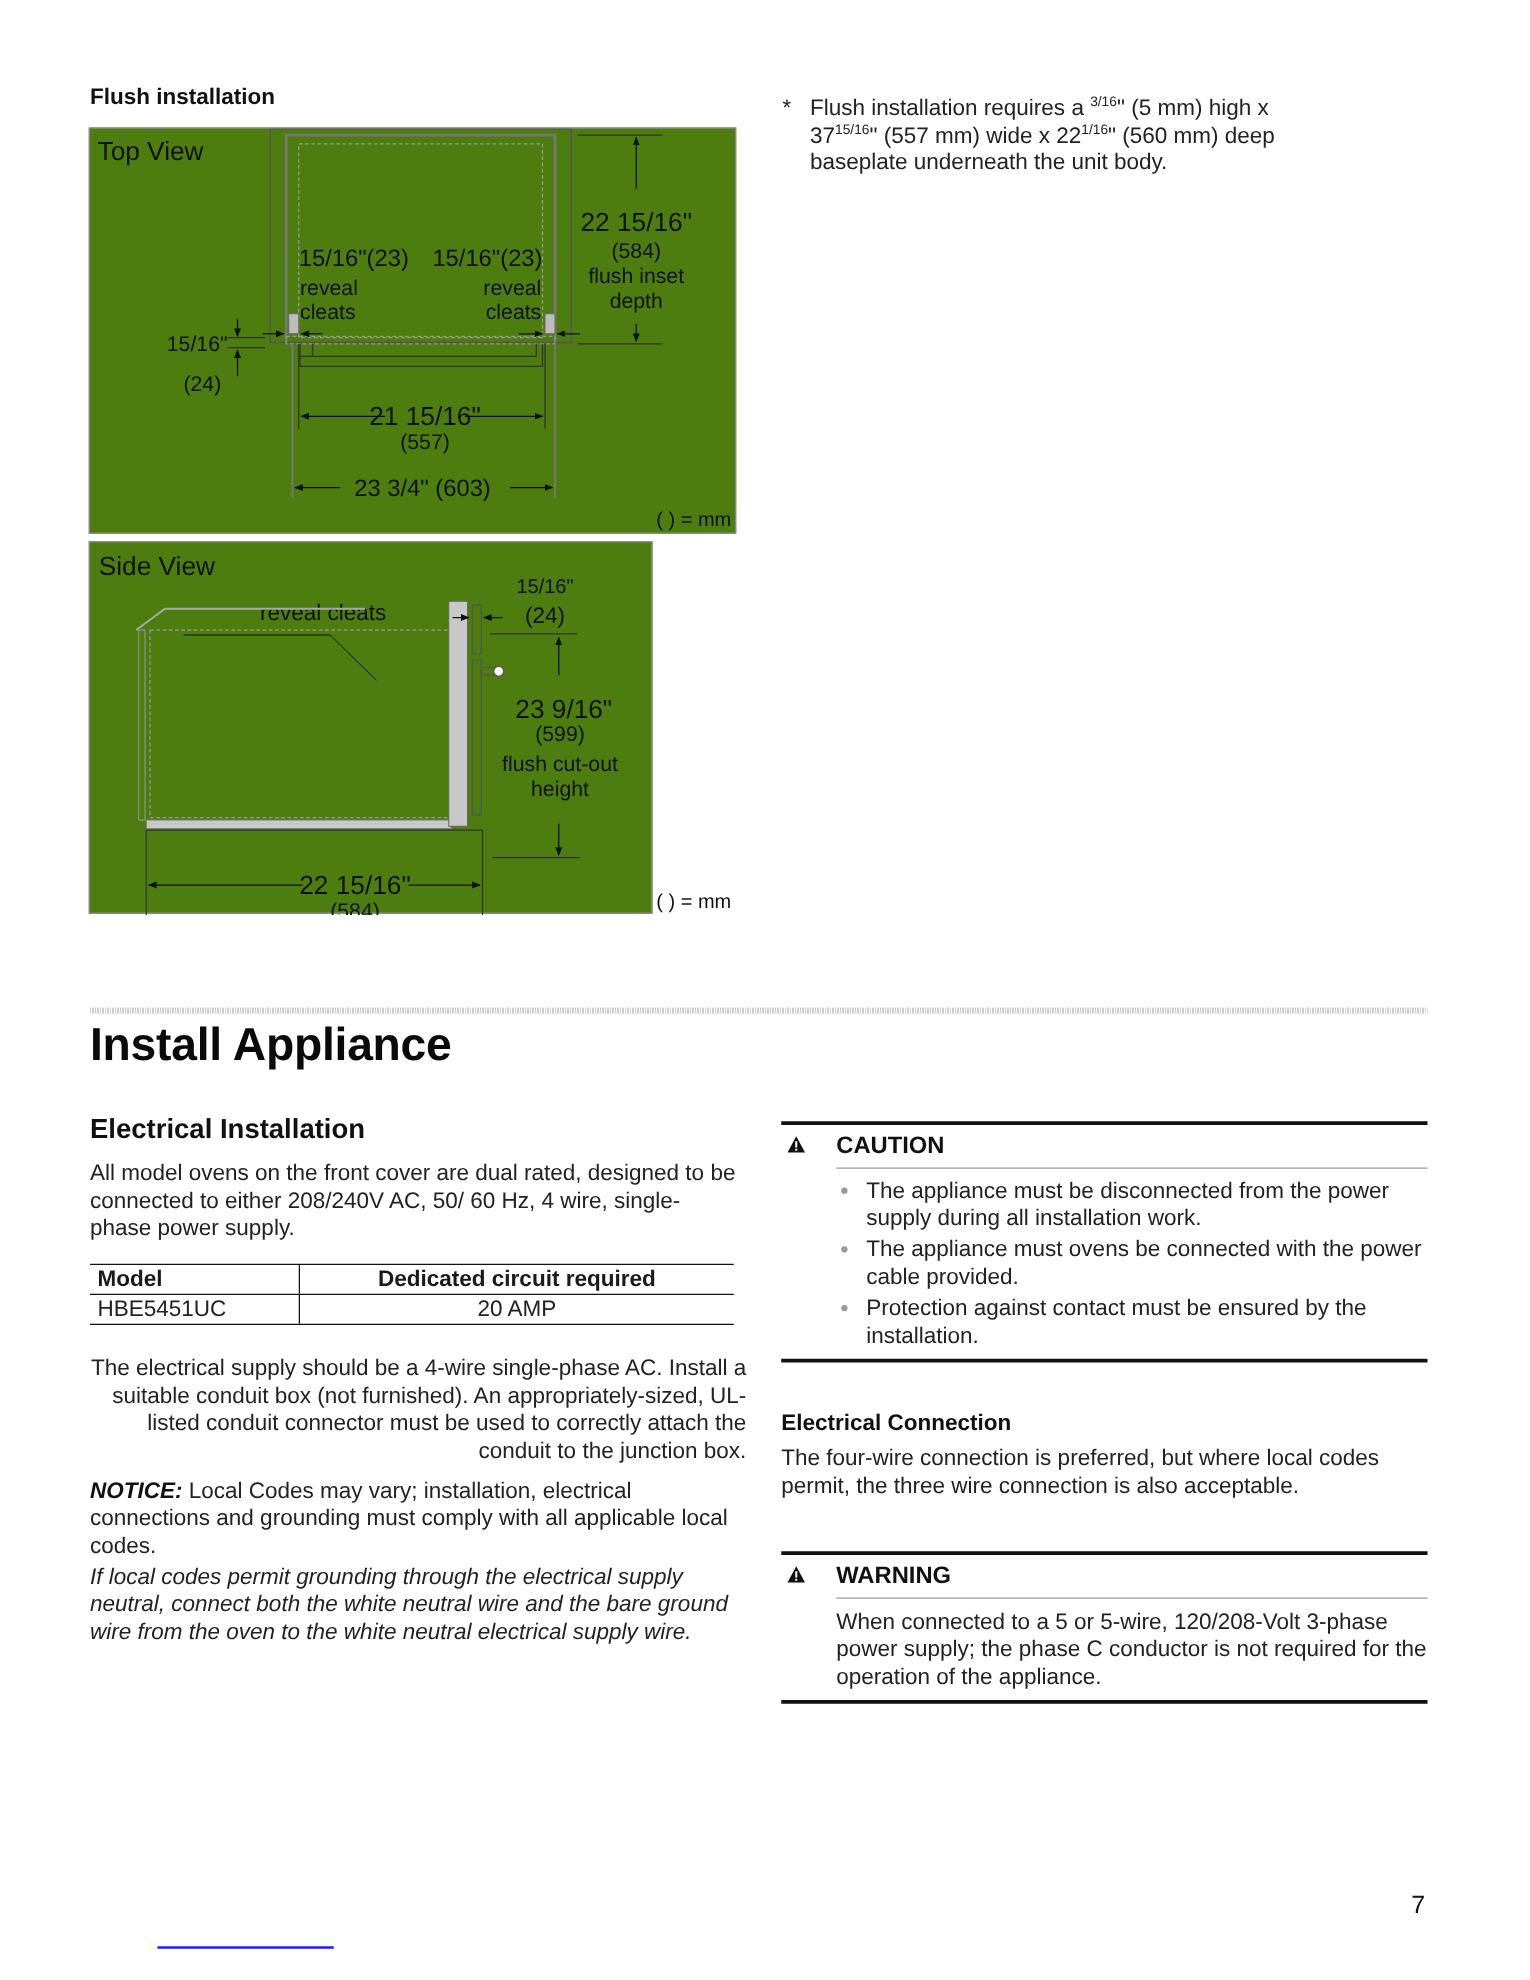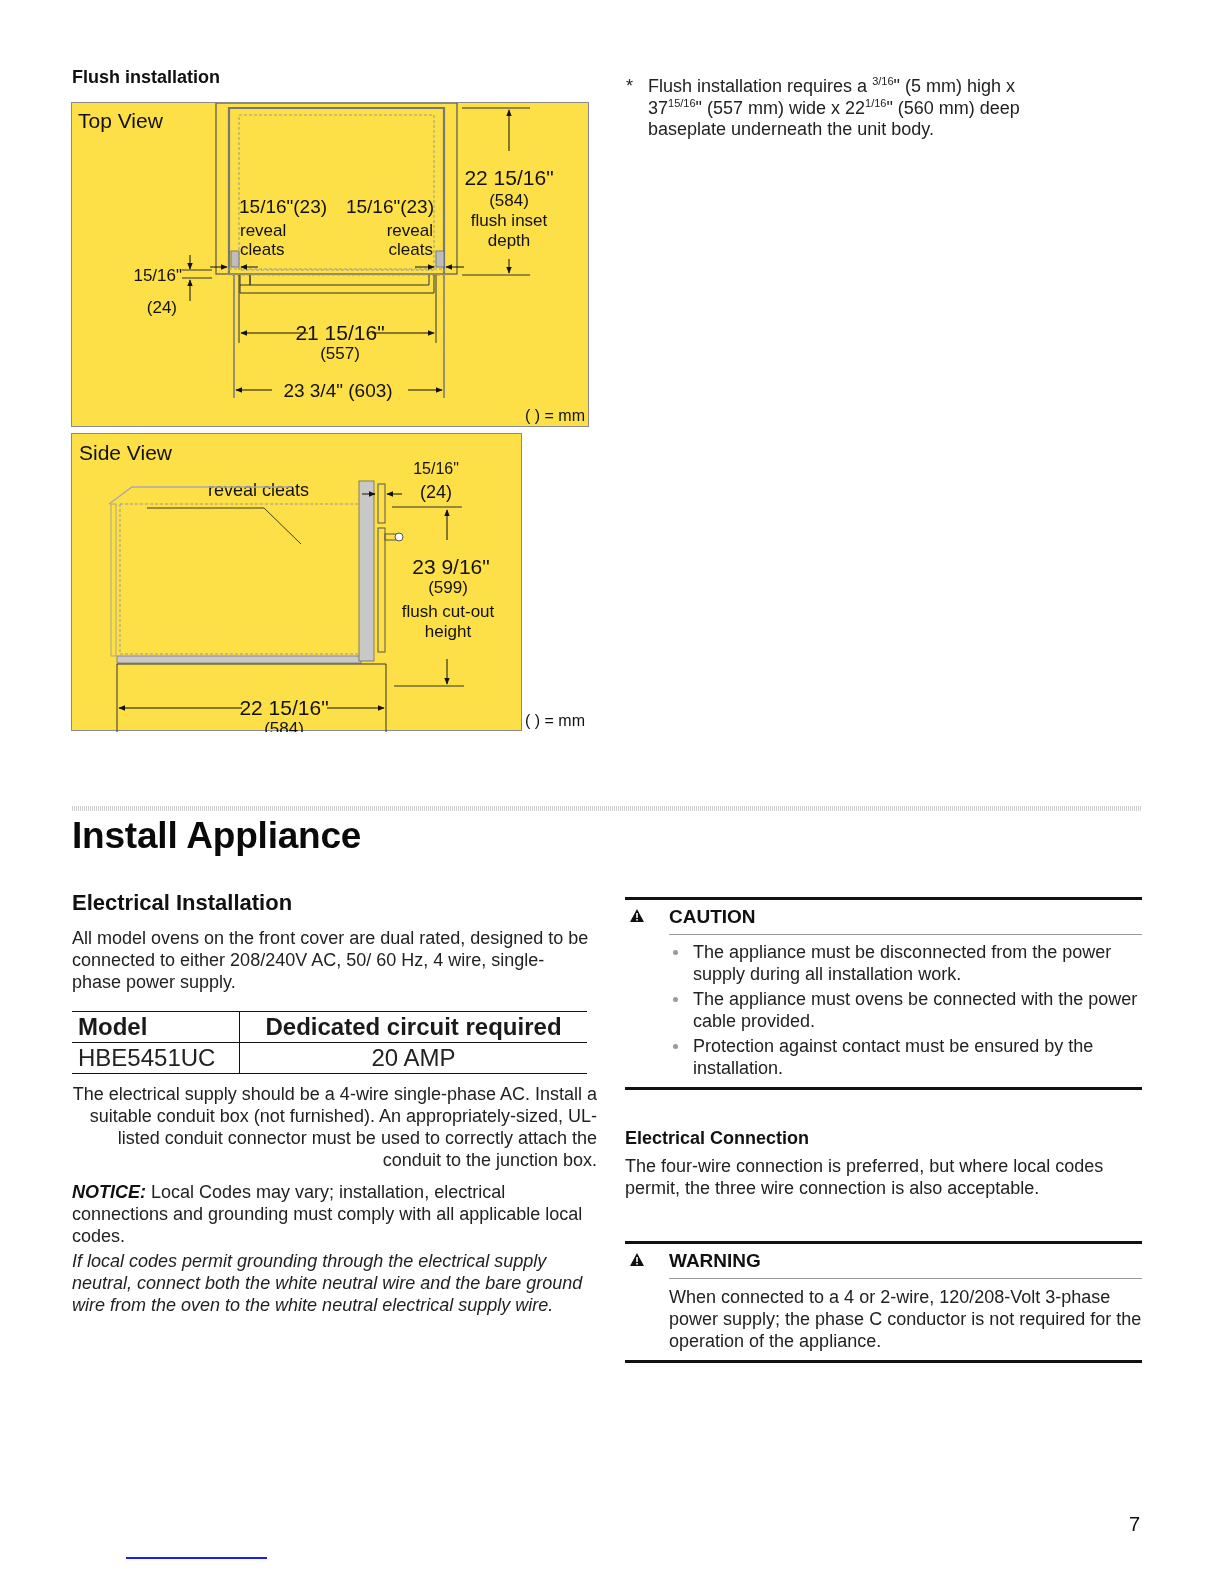--- a/index.html
+++ b/index.html
@@ -1,33 +1,33 @@
 <!DOCTYPE html>
 <html><head>
 <meta charset="utf-8">
 <style>
   html, body { margin: 0; padding: 0; background: #ffffff; }
   body { width: 1224px; height: 1584px; position: relative; overflow: hidden;
          font-family: "Liberation Sans", "DejaVu Sans", sans-serif; color: #1a1a1a; }
   .abs { position: absolute; }
   .sec-title { left: 72px; top: 67px; font-size: 18px; font-weight: bold; color: #111; }
-  .fig-box { position: absolute; border: 1px solid #8a8a8a; box-sizing: border-box; background: #fde047; }
+  .fig-box { position: absolute; border: 1px solid #8a8a8a; box-sizing: border-box; background: #4d7c0f; }
   .fig-box svg { position: absolute; left: 0; top: 0; }
   .svgtxt { font-family: "Liberation Sans", "DejaVu Sans", sans-serif; fill: #111; }
   .footnote { left: 626px; top: 76px; width: 520px; font-size: 18px; line-height: 21.5px; color: #222; }
   .footnote .star { position: absolute; left: 0; top: 0; }
   .footnote .ftext { margin-left: 22px; display: block; }
   sup.s, sub.s { font-size: 11px; line-height: 0; }
   .stipple { left: 72px; top: 806px; width: 1070px; height: 5px;
              background: repeating-linear-gradient(90deg, #c9c9c9 0 1px, #ffffff 1px 2px);
              opacity: 0.9; }
   .h1 { left: 72px; top: 815px; font-size: 37px; font-weight: bold; color: #0a0a0a; letter-spacing: -0.2px; }
   .h2 { left: 72px; top: 890px; font-size: 22px; font-weight: bold; color: #111; }
   .para { font-size: 18px; line-height: 22px; color: #222; width: 520px; }
-  table.circuit { position: absolute; left: 72px; top: 1011px; width: 515px; border-collapse: collapse; font-size: 24px; }
+  table.circuit { position: absolute; left: 72px; top: 1011px; width: 515px; border-collapse: collapse; font-size: 18px; }
   table.circuit th, table.circuit td { padding: 1px 6px; height: 21px; }
   table.circuit th { font-weight: bold; text-align: left; border-top: 1.5px solid #111; border-bottom: 1.5px solid #111; }
   table.circuit td { border-bottom: 1.5px solid #111; color: #222; }
   table.circuit .c2 { text-align: center; border-left: 1.5px solid #111; }
   .notice-label { font-weight: bold; font-style: italic; color: #111; }
   .alert { position: absolute; left: 625px; width: 517px; }
   .alert .topline { height: 0; border-top: 3px solid #111; }
   .alert .botline { height: 0; border-top: 3px solid #111; }
   .alert .head { position: relative; height: 34px; }
   .alert .tri { position: absolute; left: 4px; top: 8px; }
@@ -221,18 +221,18 @@
   <div class="topline"></div>
   <div class="head">
     <svg class="tri" width="16" height="15">
       <path d="M8,1 L15,14 L1,14 Z" fill="#111"></path>
       <rect x="7.2" y="5" width="1.6" height="5" fill="#fff"></rect>
       <rect x="7.2" y="11" width="1.6" height="1.6" fill="#fff"></rect>
     </svg>
     <span class="label">WARNING</span>
   </div>
   <div class="subline"></div>
-  <div class="wbody">When connected to a 4 or 2-wire, 120/208-Volt 3-phase power supply; the phase C conductor is not required for the operation of the appliance.</div>
+  <div class="wbody">When connected to a 5 or 5-wire, 120/208-Volt 3-phase power supply; the phase C conductor is not required for the operation of the appliance.</div>
   <div class="botline"></div>
 </div>
 
 <div class="abs pagenum">7</div>
 <div class="abs bluebar"></div>
 
 </body></html>

